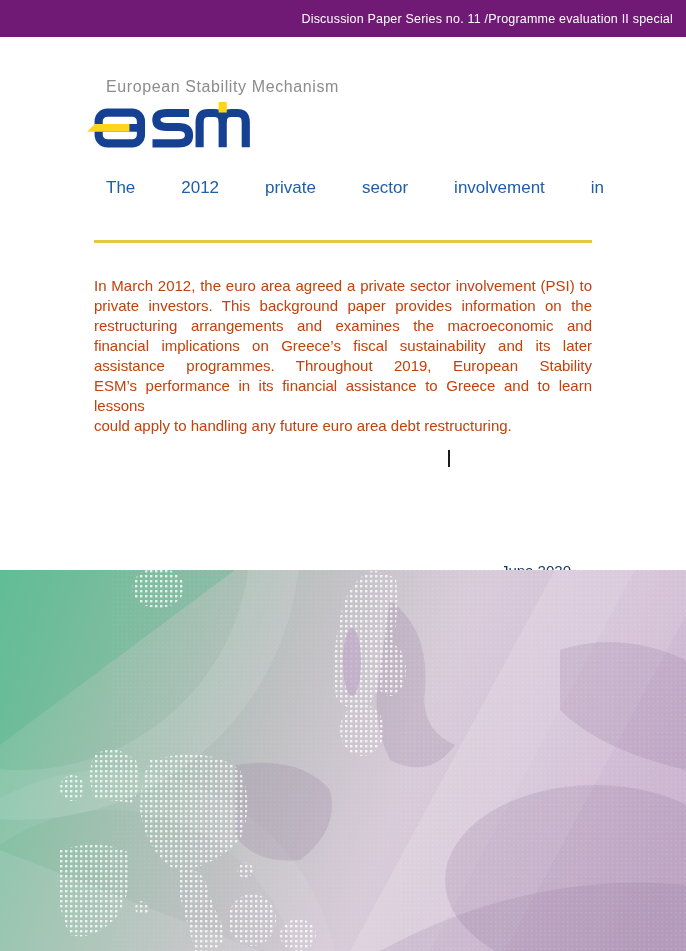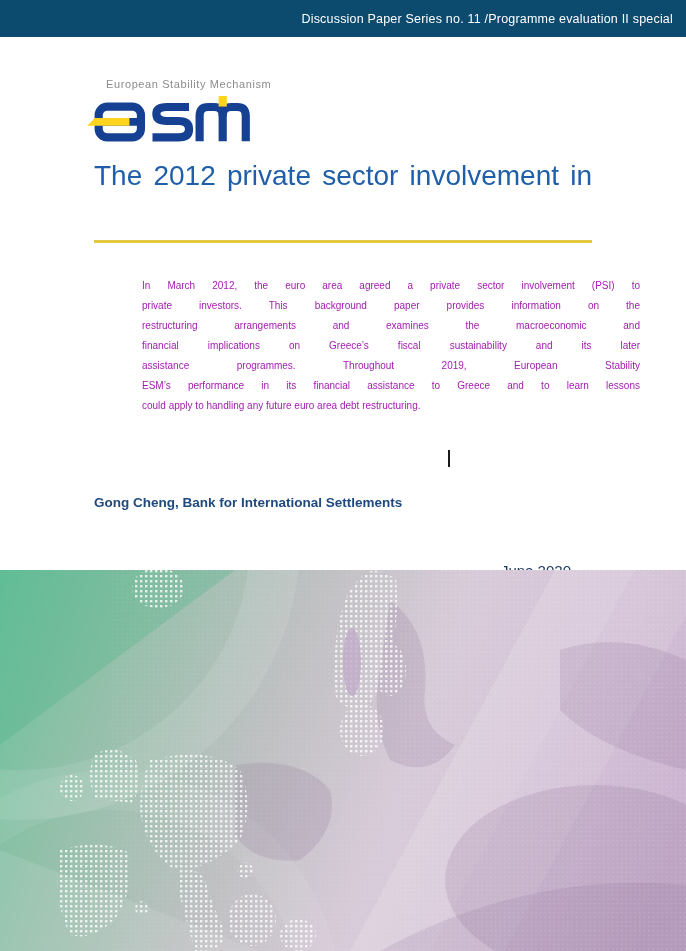--- a/index.html
+++ b/index.html
@@ -1,40 +1,40 @@
 <!DOCTYPE html>
 <html><head>
 <meta charset="utf-8">
 <style>
   html,body{margin:0;padding:0;background:#ffffff;}
   .page{position:relative;width:686px;height:951px;background:#ffffff;overflow:hidden;
         font-family:"Liberation Sans",sans-serif;}
 
   
-  .topbar{position:absolute;top:0;left:0;width:686px;height:37px;background:#0c4a6e;
+  .topbar{position:absolute;top:0;left:0;width:686px;height:37px;background:#701a75;
           display:flex;align-items:center;justify-content:flex-end;box-sizing:border-box;
           padding-right:13px;}
   .topbar .series{color:#ffffff;font-size:12.5px;letter-spacing:0.2px;}
 
   
   .logo-block{position:absolute;top:78px;left:90px;}
-  .tagline{color:#8C8C8C;font-size:11px;letter-spacing:0.6px;margin-left:16px;}
+  .tagline{color:#8C8C8C;font-size:16px;letter-spacing:0.6px;margin-left:16px;}
   .wordmark{display:block;margin-top:5px;overflow:visible;}
 
   
   .title{position:absolute;top:157px;left:94px;width:498px;color:#1F5EA8;
-         font-size:28px;font-weight:400;line-height:37px;margin:0;}
+         font-size:17px;font-weight:400;line-height:37px;margin:12px;}
   .title .t1{display:block;text-align:justify;text-align-last:justify;}
   .title .t2{display:block;}
 
   .rule{position:absolute;top:240px;left:94px;width:498px;height:3px;background:#E2C93F;}
 
   
-  .abstract{position:absolute;top:276px;left:94px;width:498px;color:#a21caf;
-            font-size:10px;line-height:20px;margin-left:48px;}
+  .abstract{position:absolute;top:276px;left:94px;width:498px;color:#c2410c;
+            font-size:15px;line-height:20px;}
   .abs-line{text-align:justify;text-align-last:justify;}
   .abs-line.last{text-align-last:left;}
 
   .byline{position:absolute;top:495px;left:94px;width:498px;color:#1F497D;
           font-weight:bold;font-size:13.5px;}
   .date{position:absolute;top:562px;left:94px;width:477px;text-align:right;
         color:#17375E;font-size:15px;}
 
   .caret{position:absolute;left:448px;top:450px;width:1.5px;height:17px;background:#1a1a1a;}
 
@@ -74,21 +74,20 @@
   <div class="abstract">
     <div class="abs-line">In March 2012, the euro area agreed a private sector involvement (PSI) to</div>
     <div class="abs-line">private investors. This background paper provides information on the</div>
     <div class="abs-line">restructuring arrangements and examines the macroeconomic and</div>
     <div class="abs-line">financial implications on Greece’s fiscal sustainability and its later</div>
     <div class="abs-line">assistance programmes. Throughout 2019, European Stability</div>
     <div class="abs-line">ESM’s performance in its financial assistance to Greece and to learn lessons</div>
     <div class="abs-line last">could apply to handling any future euro area debt restructuring.</div>
   </div>
 
-  <div class="byline">Gong Cheng, Bank for International Settlements</div>
 
   <div class="date">June 2020</div>
 
   <div class="caret"></div>
 
   <svg class="artwork" viewBox="0 0 686 381" preserveAspectRatio="none">
     <defs>
       <linearGradient id="bgg" x1="0" y1="0" x2="686" y2="240" gradientUnits="userSpaceOnUse">
         <stop offset="0" stop-color="#69c29b"></stop>
         <stop offset="0.2" stop-color="#96c0ab"></stop>

